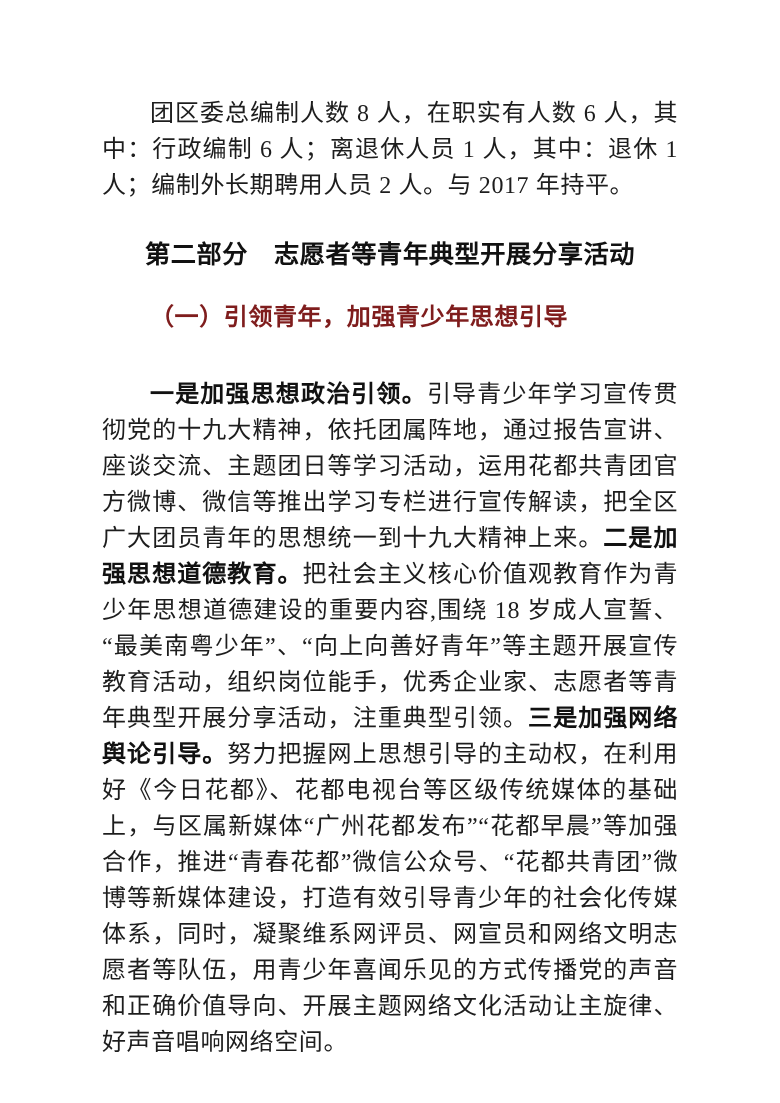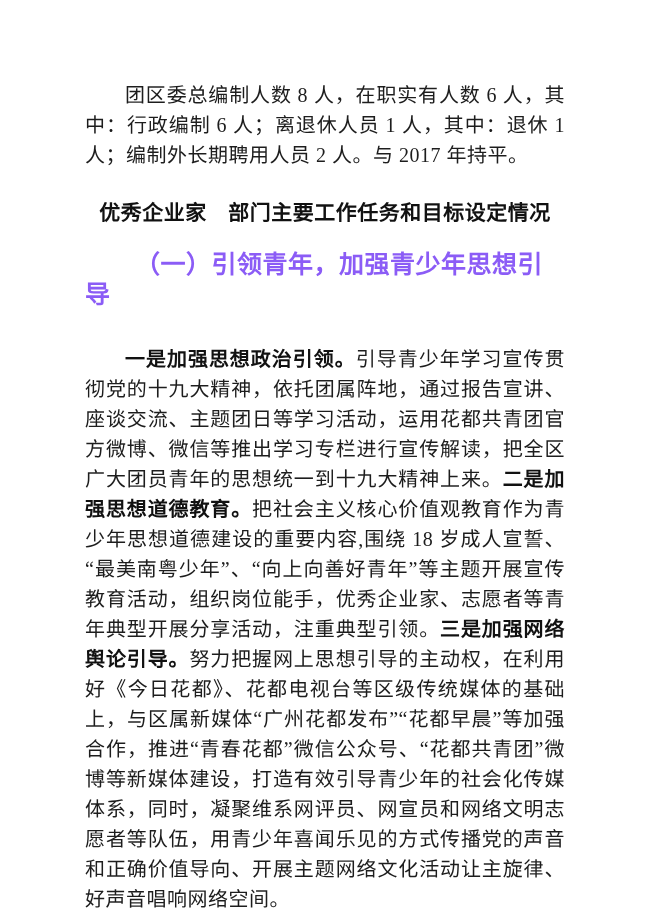--- a/index.html
+++ b/index.html
@@ -32,39 +32,39 @@
     font-size: 21px;
     line-height: 30px;
     font-weight: 700;
     text-align: center;
     letter-spacing: 0.5px;
     font-family: "Liberation Sans", "DejaVu Sans", sans-serif;
     color: #111111;
   }
   .subsection-heading {
     margin: 22px 0 0 0;
-    font-size: 25px;
+    font-size: 20px;
     line-height: 30px;
     font-weight: 700;
     text-indent: 2em;
     letter-spacing: 0.5px;
-    color: #8b5cf6;
+    color: #7f1d1d;
   }
   .work-para {
     margin-top: 34px;
   }
   .work-para b {
     font-weight: 700;
     color: #111111;
   }
 </style>
 </head>
 <body>
 
 <div class="page">
   <p class="para">团区委总编制人数 8 人，在职实有人数 6 人，其中：行政编制 6 人；离退休人员 1 人，其中：退休 1 人；编制外长期聘用人员 2 人。与 2017 年持平。</p>
 
-  <div class="section-heading">优秀企业家　部门主要工作任务和目标设定情况</div>
+  <div class="section-heading">第二部分　志愿者等青年典型开展分享活动</div>
 
   <div class="subsection-heading">（一）引领青年，加强青少年思想引导</div>
 
   <p class="para work-para"><b>一是加强思想政治引领。</b><span>引导青少年学习宣传贯彻党的十九大精神，依托团属阵地，通过报告宣讲、座谈交流、主题团日等学习活动，运用花都共青团官方微博、微信等推出学习专栏进行宣传解读，把全区广大团员青年的思想统一到十九大精神上来。</span><b>二是加强思想道德教育。</b><span>把社会主义核心价值观教育作为青少年思想道德建设的重要内容,围绕 18 岁成人宣誓、“最美南粤少年”、“向上向善好青年”等主题开展宣传教育活动，组织岗位能手，优秀企业家、志愿者等青年典型开展分享活动，注重典型引领。</span><b>三是加强网络舆论引导。</b><span>努力把握网上思想引导的主动权，在利用好《今日花都》、花都电视台等区级传统媒体的基础上，与区属新媒体“广州花都发布”“花都早晨”等加强合作，推进“青春花都”微信公众号、“花都共青团”微博等新媒体建设，打造有效引导青少年的社会化传媒体系，同时，凝聚维系网评员、网宣员和网络文明志愿者等队伍，用青少年喜闻乐见的方式传播党的声音和正确价值导向、开展主题网络文化活动让主旋律、好声音唱响网络空间。</span></p>
 </div>
 
 </body></html>

